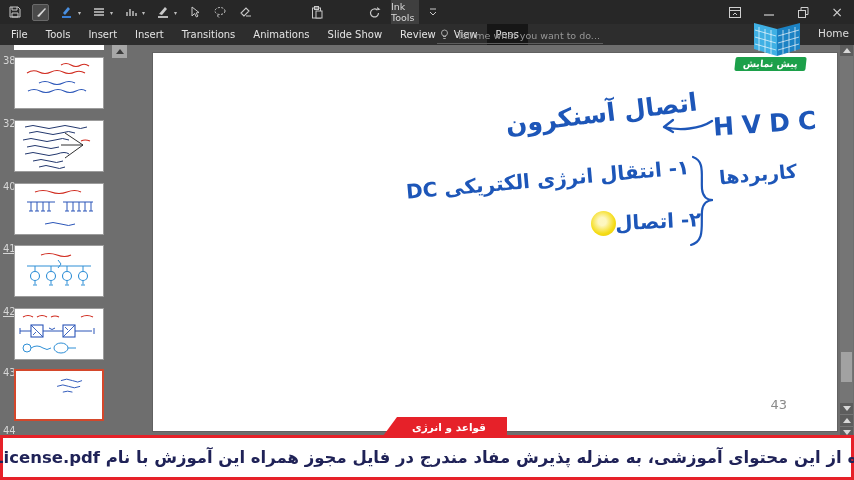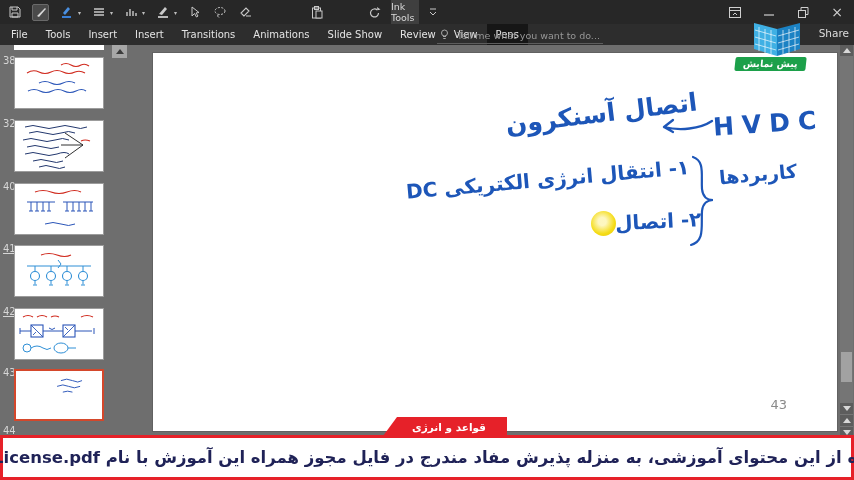--- a/index.html
+++ b/index.html
@@ -194,21 +194,21 @@
     <span class="rtab">View</span>
     <span class="rtab active">Pens</span>
   </div>
   <div class="tellme">
     <svg width="9" height="12" viewBox="0 0 9 12">
         <circle cx="4.5" cy="4" r="3" fill="none" stroke="#a8a8a8" stroke-width="1"></circle>
         <path d="M3,7.5 h3 M3.3,9.5 h2.4" stroke="#a8a8a8" stroke-width="1"></path>
       </svg>
     <span>Tell me what you want to do...</span>
   </div>
-  <span class="share">Share</span>
+  <span class="share">Home</span>
 </div>
 
 <div id="watermark">
   <span class="book">
     <svg width="50" height="36" viewBox="0 0 50 36">
       <polygon points="25,6 2,0 2,26 25,33" fill="#3fb0e4"></polygon>
       <polygon points="25,6 48,0 48,26 25,33" fill="#1b82c4"></polygon>
       <path d="M7,4 l0,24 M13,6 l0,24 M19,7 l0,24 M31,7 l0,24 M37,6 l0,24 M43,4 l0,24" stroke="#ffffff" stroke-width="1" opacity="0.65"></path>
       <path d="M3,7 l21,6 M3,14 l21,6 M3,21 l21,6 M47,7 l-21,6 M47,14 l-21,6 M47,21 l-21,6" stroke="#ffffff" stroke-width="1" opacity="0.65"></path>
     </svg>

